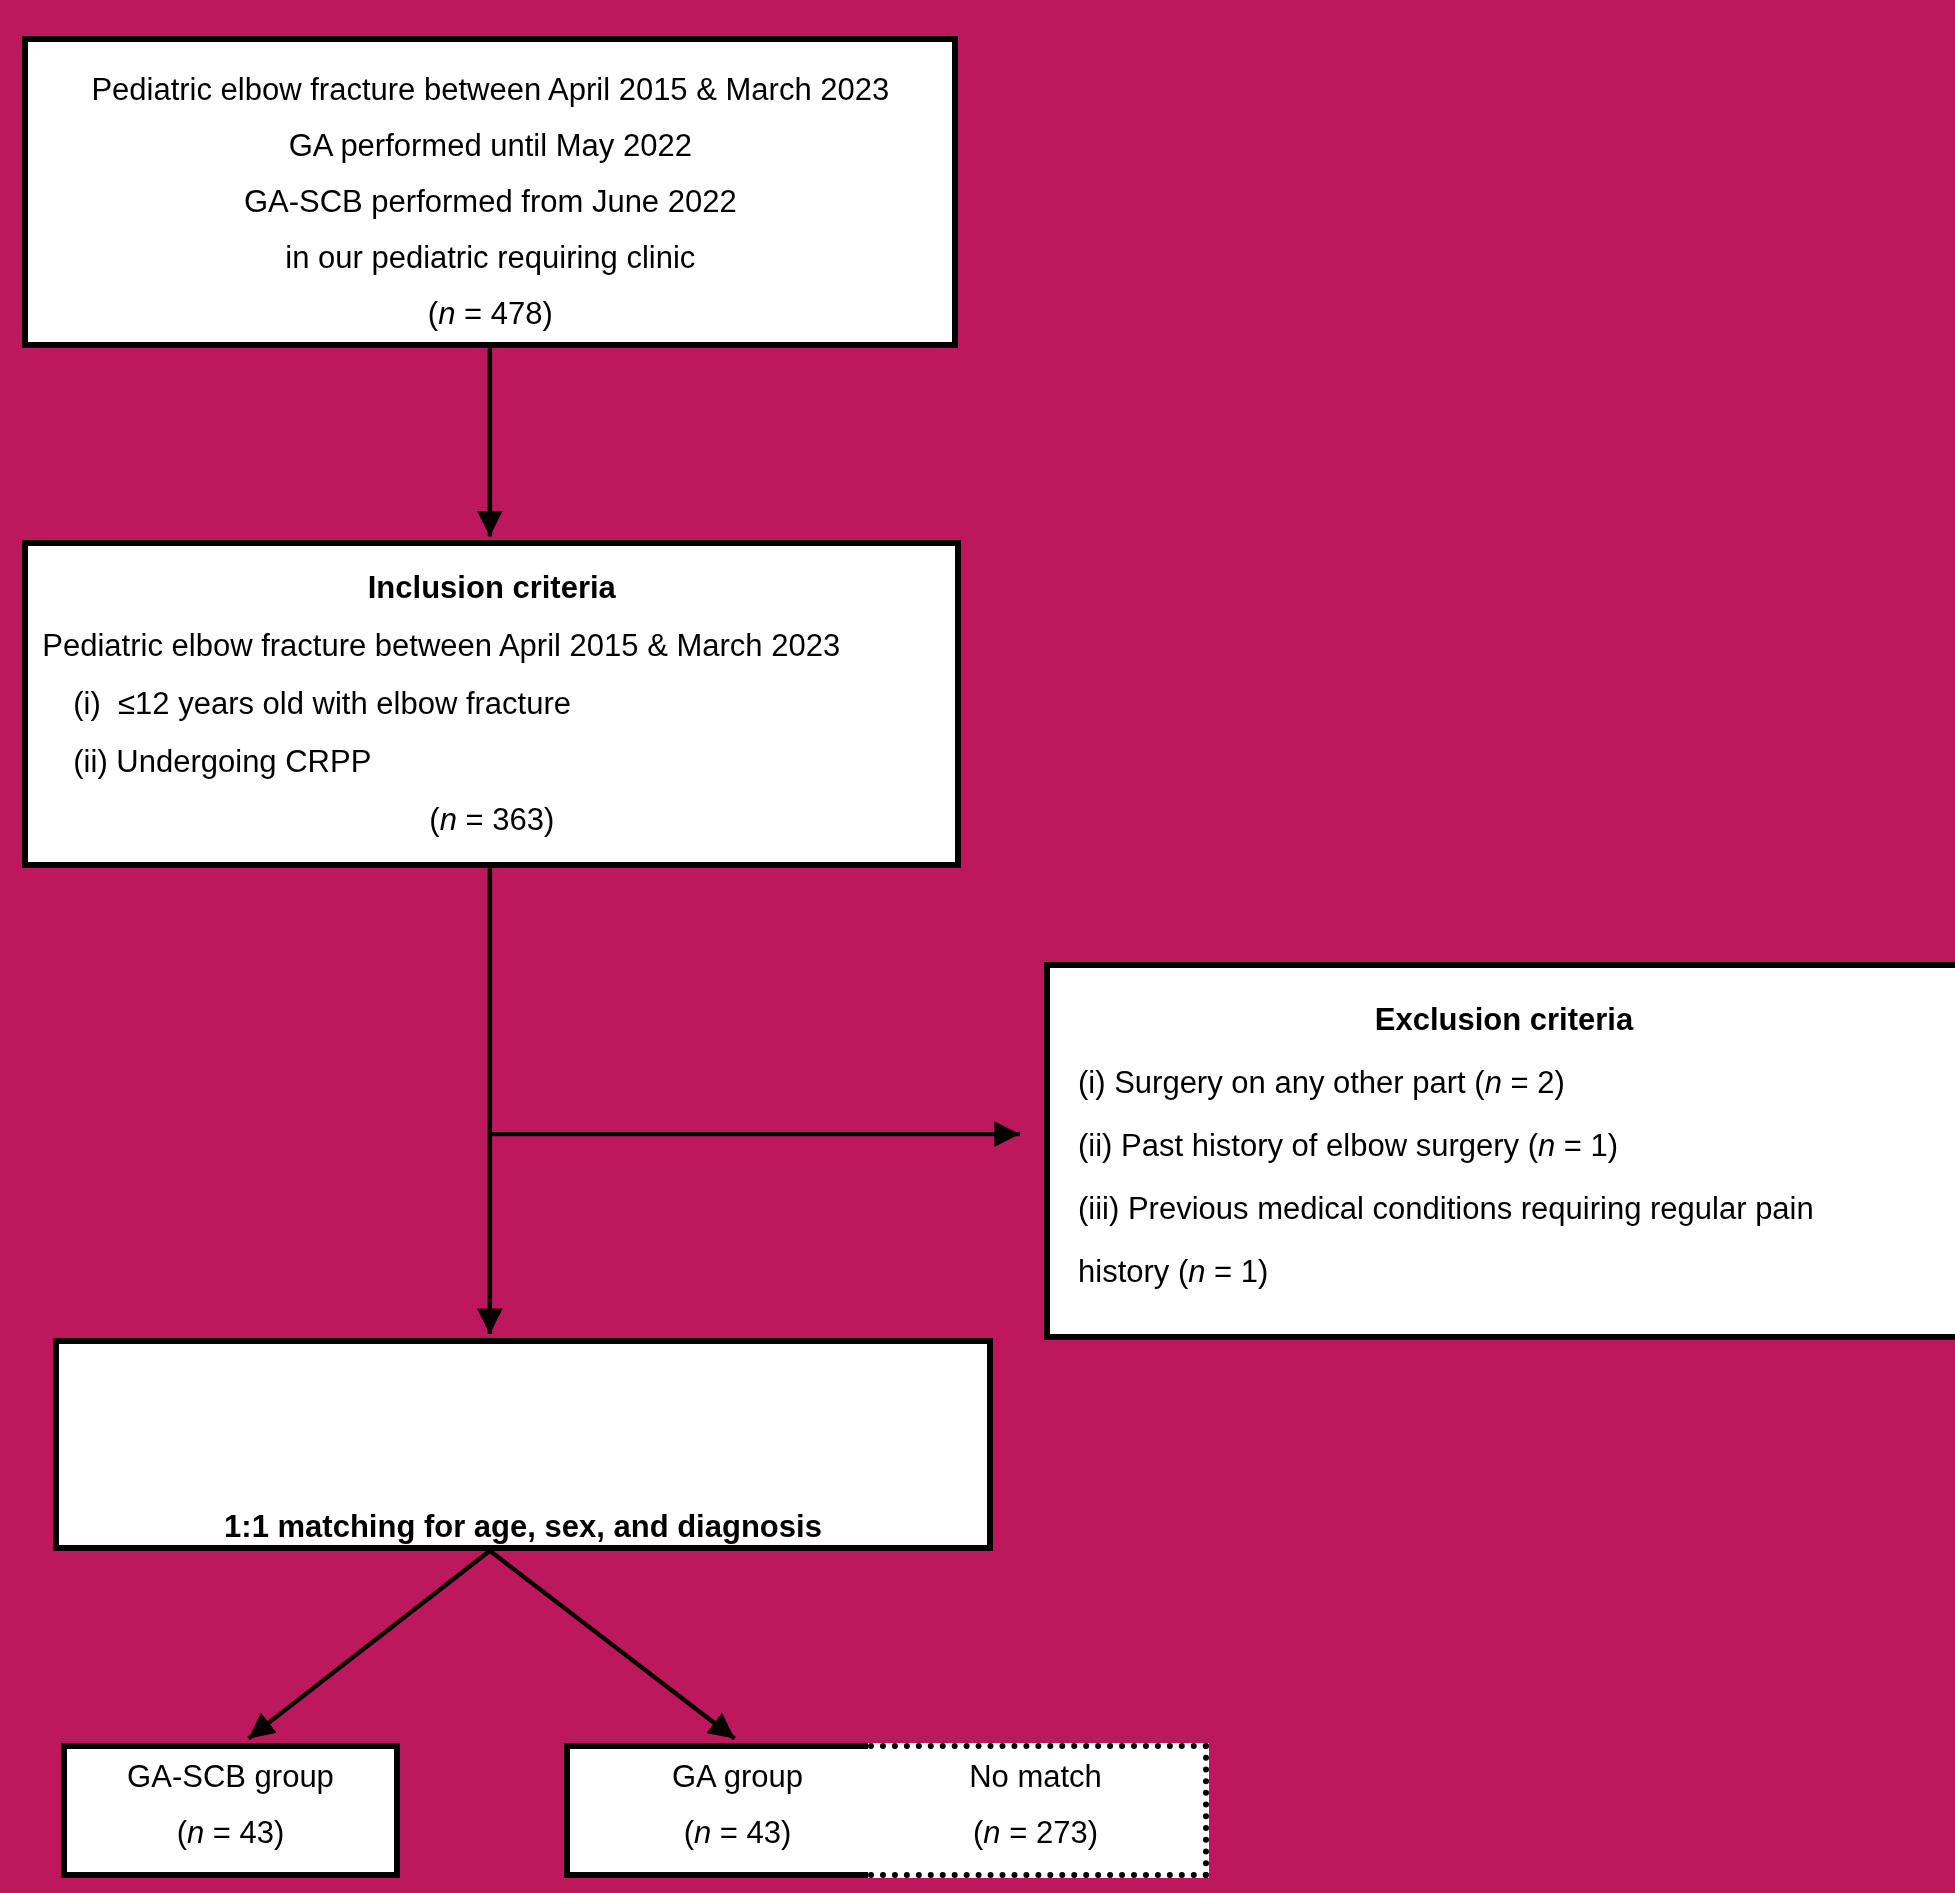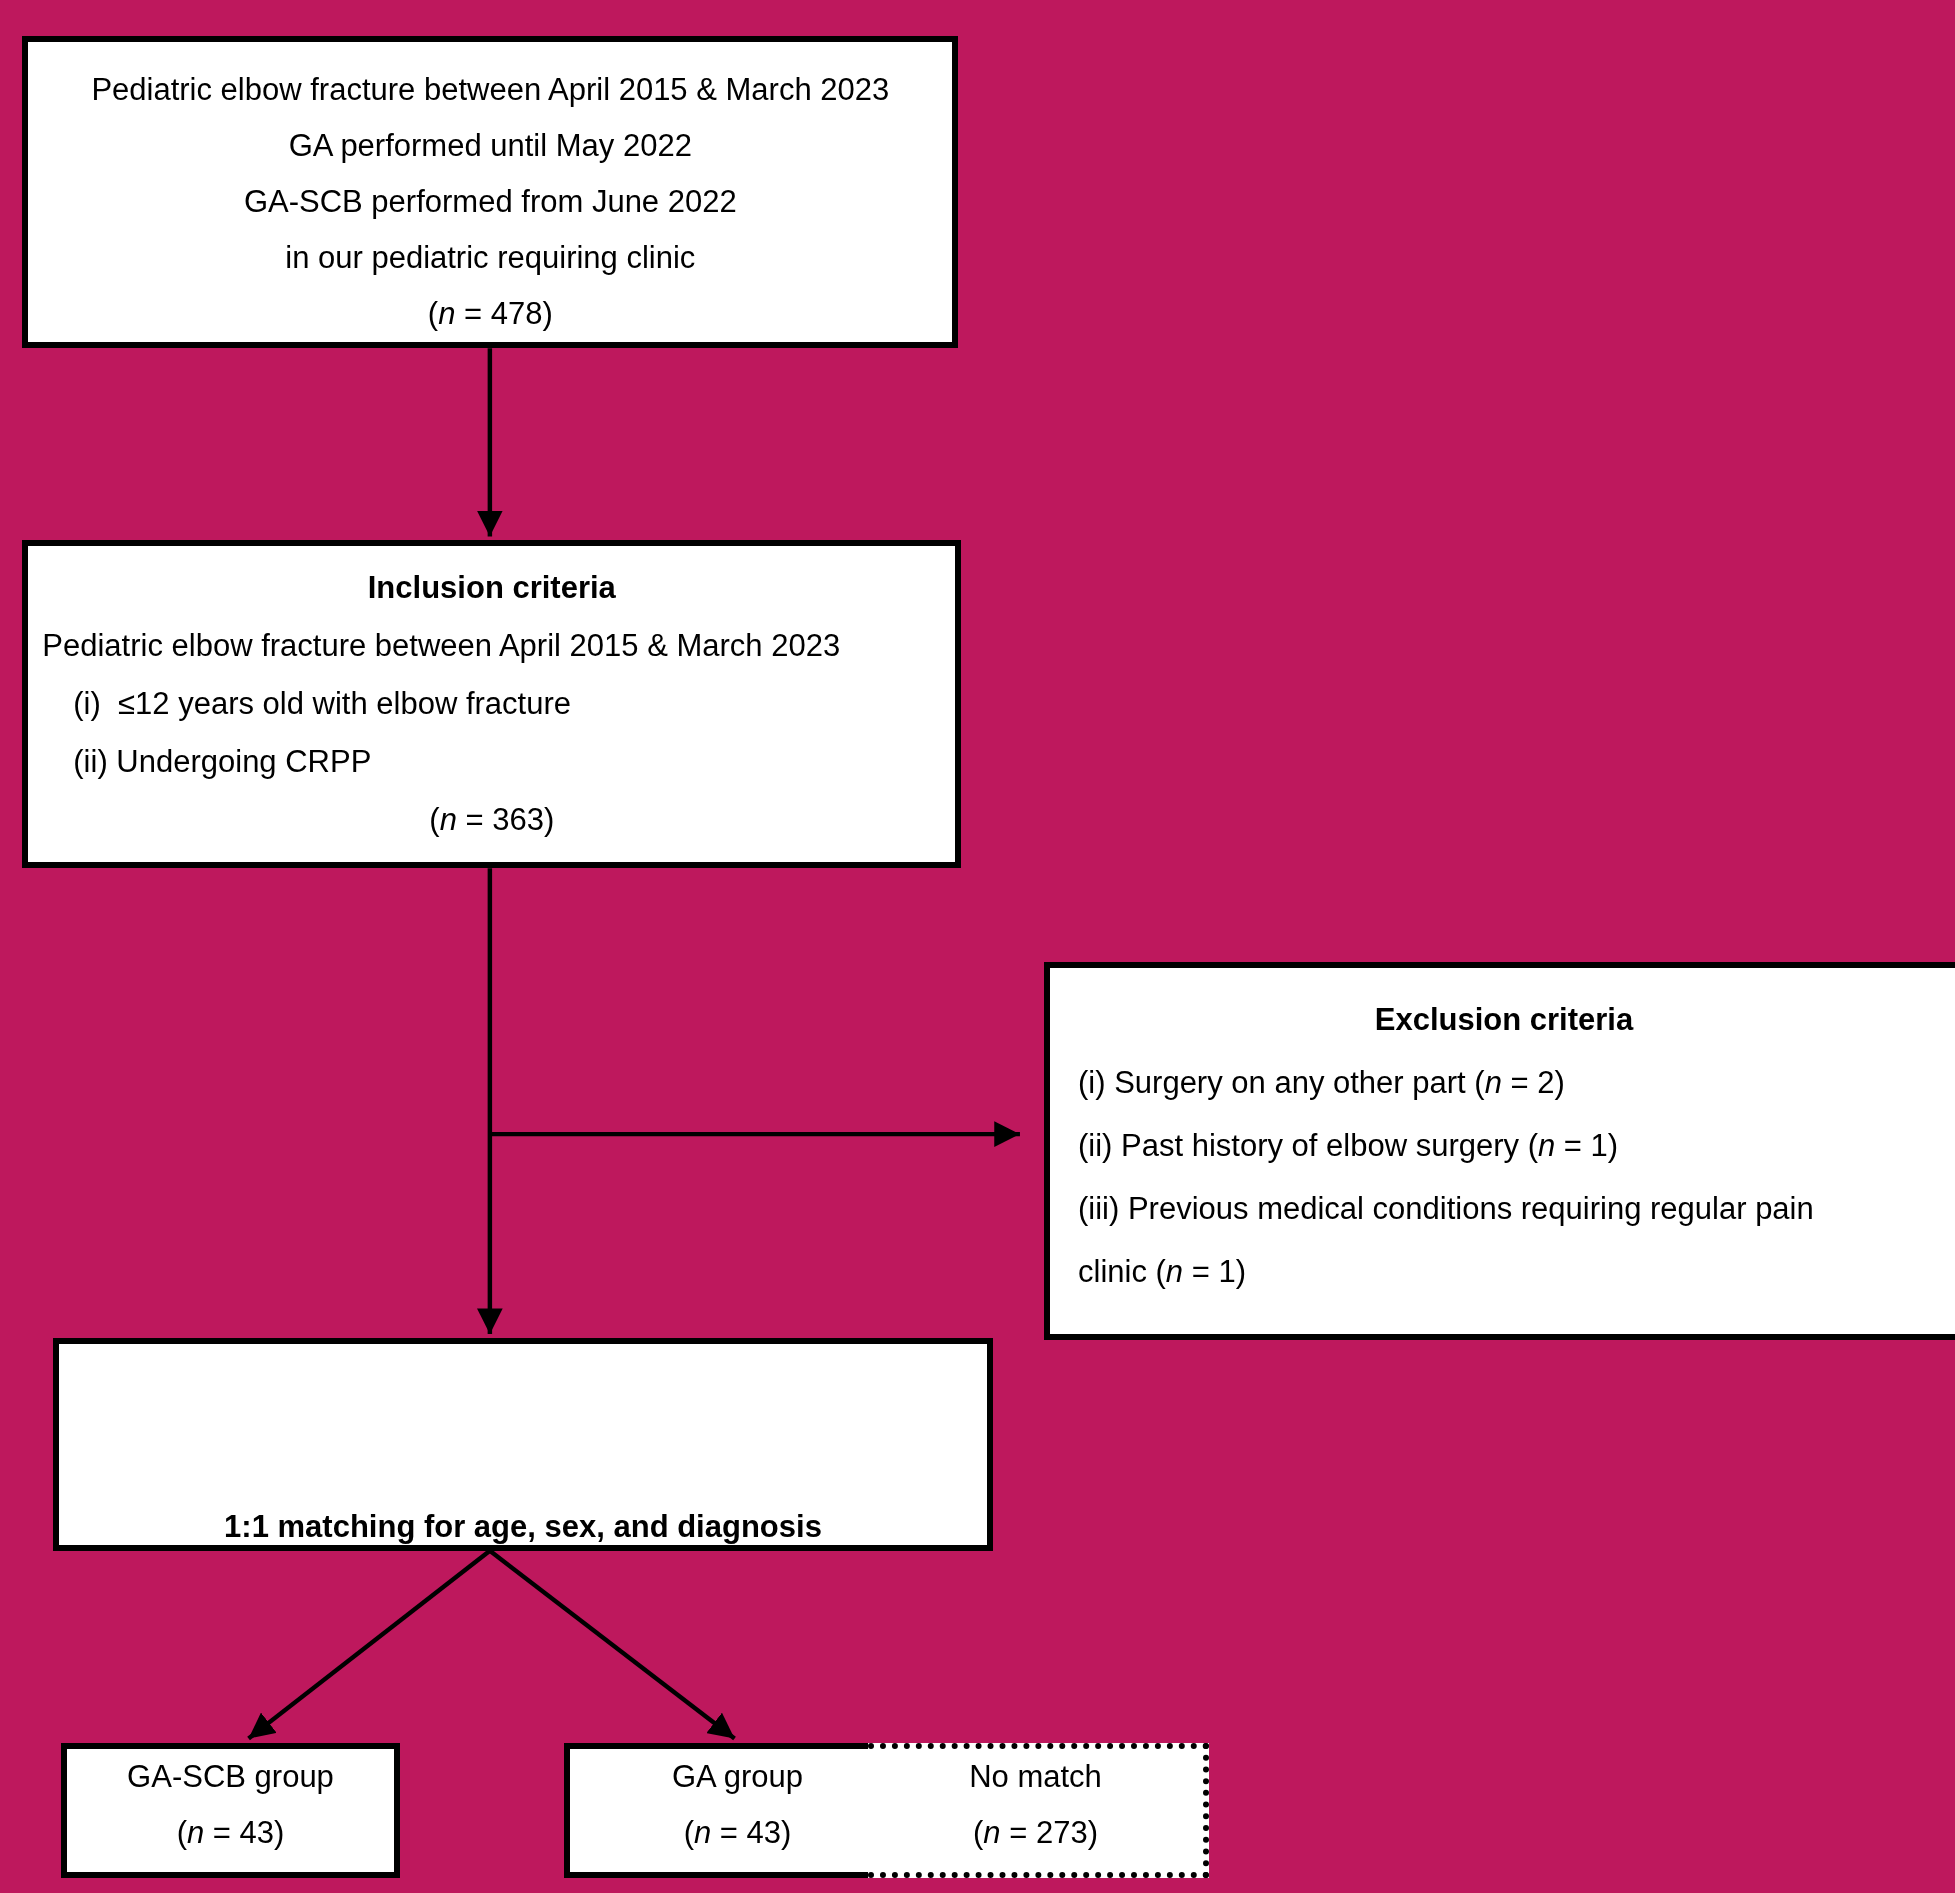--- a/index.html
+++ b/index.html
@@ -108,21 +108,21 @@
     <span class="tline ind2">(i)&nbsp; ≤12 years old with elbow fracture</span>
     <span class="tline ind2">(ii) Undergoing CRPP</span>
     <span class="tline center"><span>(</span><i>n</i><span> = 363)</span></span>
   </div>
 
   <div class="box" id="box-exclusion">
     <span class="tline center bold">Exclusion criteria</span>
     <span class="tline ex-item"><span>(i) Surgery on any other part (</span><i>n</i><span> = 2)</span></span>
     <span class="tline ex-item"><span>(ii) Past history of elbow surgery (</span><i>n</i><span> = 1)</span></span>
     <span class="tline ex-item"><span>(iii) Previous medical conditions requiring regular pain</span><i></i><span></span></span>
-    <span class="tline ex-item"><span>clinic (</span><i>n</i><span> = 1)</span></span>
+    <span class="tline ex-item"><span>history (</span><i>n</i><span> = 1)</span></span>
   </div>
 
   <div class="box" id="box-matching">
     <span class="tline bold">1:1 matching for age, sex, and diagnosis</span>
   </div>
 
   <div class="box outcome" id="box-gascb">
     <span class="tline">GA-SCB group</span>
     <span class="tline"><span>(</span><i>n</i><span> = 43)</span></span>
   </div>

